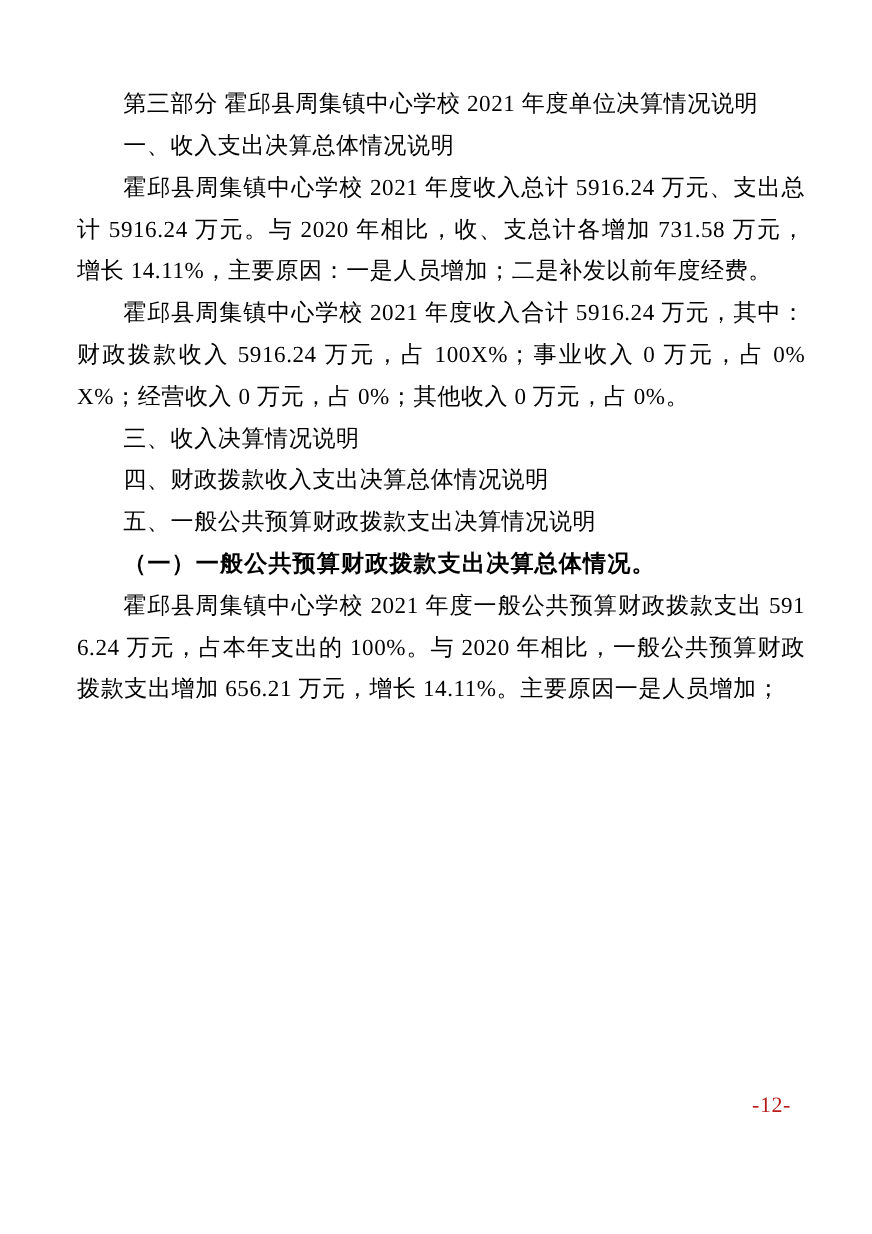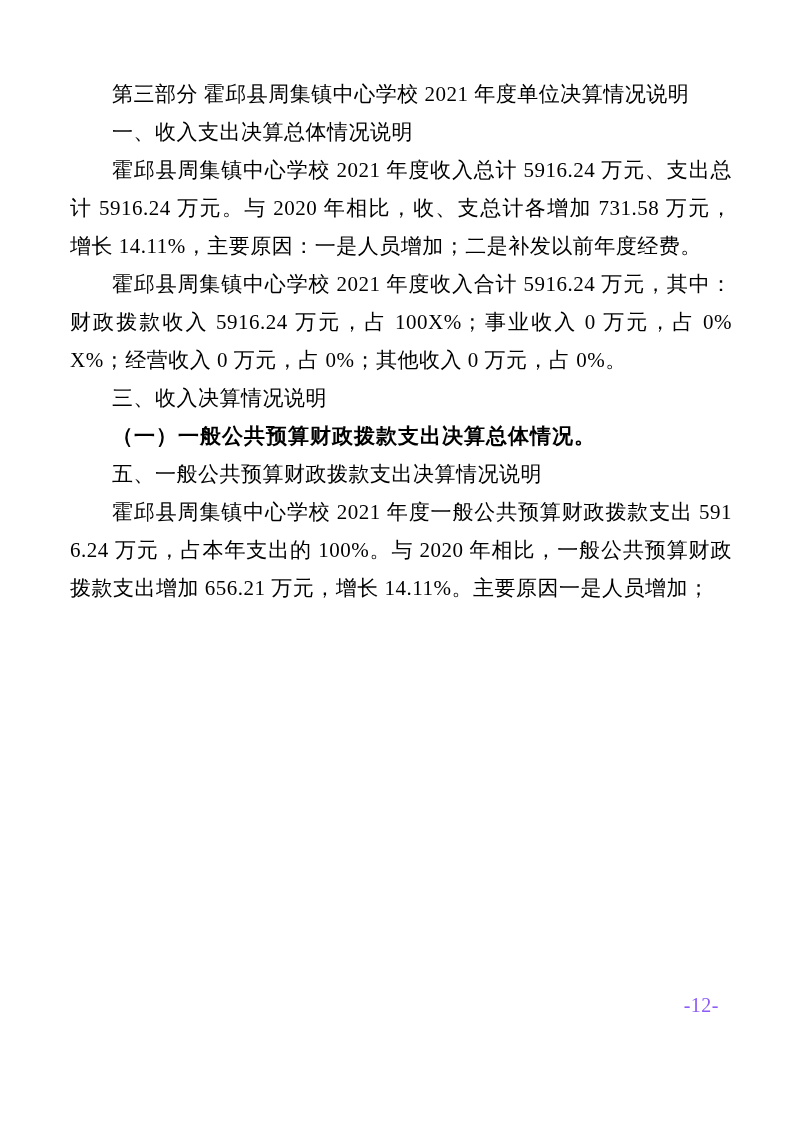--- a/index.html
+++ b/index.html
@@ -37,31 +37,32 @@
   .para.subheading {
     font-weight: 700;
     letter-spacing: 1px;
   }
   .page-number {
     position: absolute;
     top: 994px;
     right: 74px;
     font-size: 20px;
     letter-spacing: 0.5px;
-    color: #8b5cf6;
+    color: #b91c1c;
   }
 </style>
 </head>
 <body>
 
 <div class="page">
   <div class="content">
     <p class="para title">第三部分 霍邱县周集镇中心学校 2021 年度单位决算情况说明</p>
     <p class="para heading">一、收入支出决算总体情况说明</p>
     <p class="para body">霍邱县周集镇中心学校 2021 年度收入总计 5916.24 万元、支出总计 5916.24 万元。与 2020 年相比，收、支总计各增加 731.58 万元，增长 14.11%，主要原因：一是人员增加；二是补发以前年度经费。</p>
     <p class="para body">霍邱县周集镇中心学校 2021 年度收入合计 5916.24 万元，其中：财政拨款收入 5916.24 万元，占 100X%；事业收入 0 万元，占 0%X%；经营收入 0 万元，占 0%；其他收入 0 万元，占 0%。</p>
     <p class="para heading">三、收入决算情况说明</p>
+    <p class="para heading">四、财政拨款收入支出决算总体情况说明</p>
+    <p class="para heading">五、一般公共预算财政拨款支出决算情况说明</p>
     <p class="para subheading">（一）一般公共预算财政拨款支出决算总体情况。</p>
-    <p class="para heading">五、一般公共预算财政拨款支出决算情况说明</p>
     <p class="para body">霍邱县周集镇中心学校 2021 年度一般公共预算财政拨款支出 5916.24 万元，占本年支出的 100%。与 2020 年相比，一般公共预算财政拨款支出增加 656.21 万元，增长 14.11%。主要原因一是人员增加；</p>
   </div>
   <div class="page-number">-12-</div>
 </div>
 
 </body></html>

